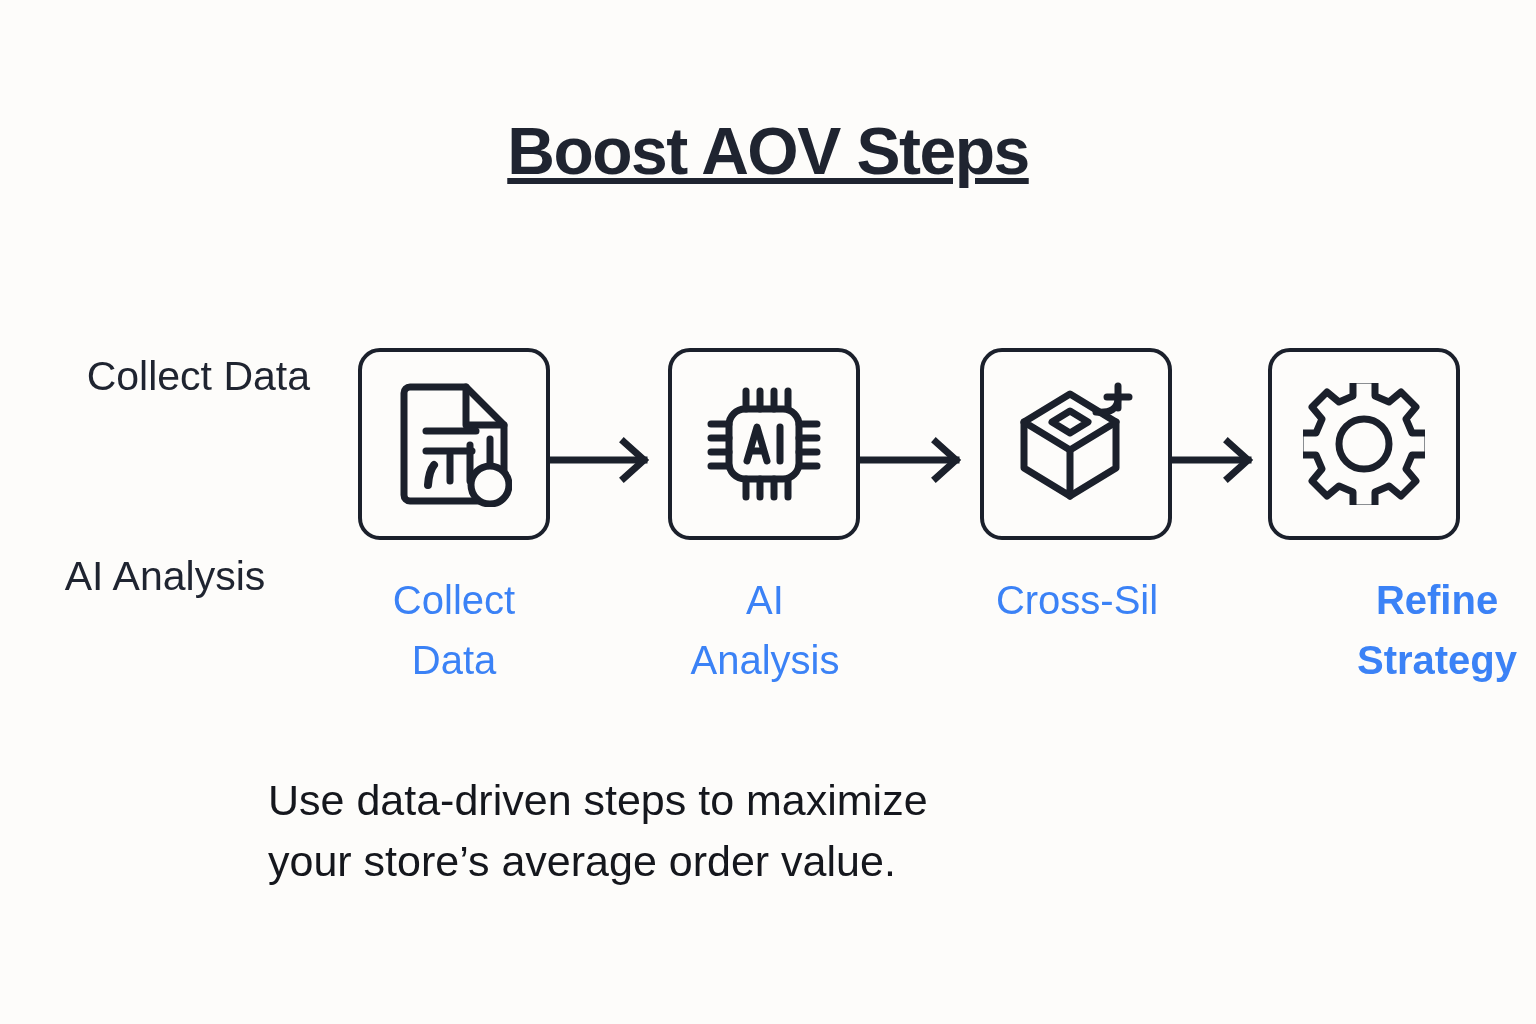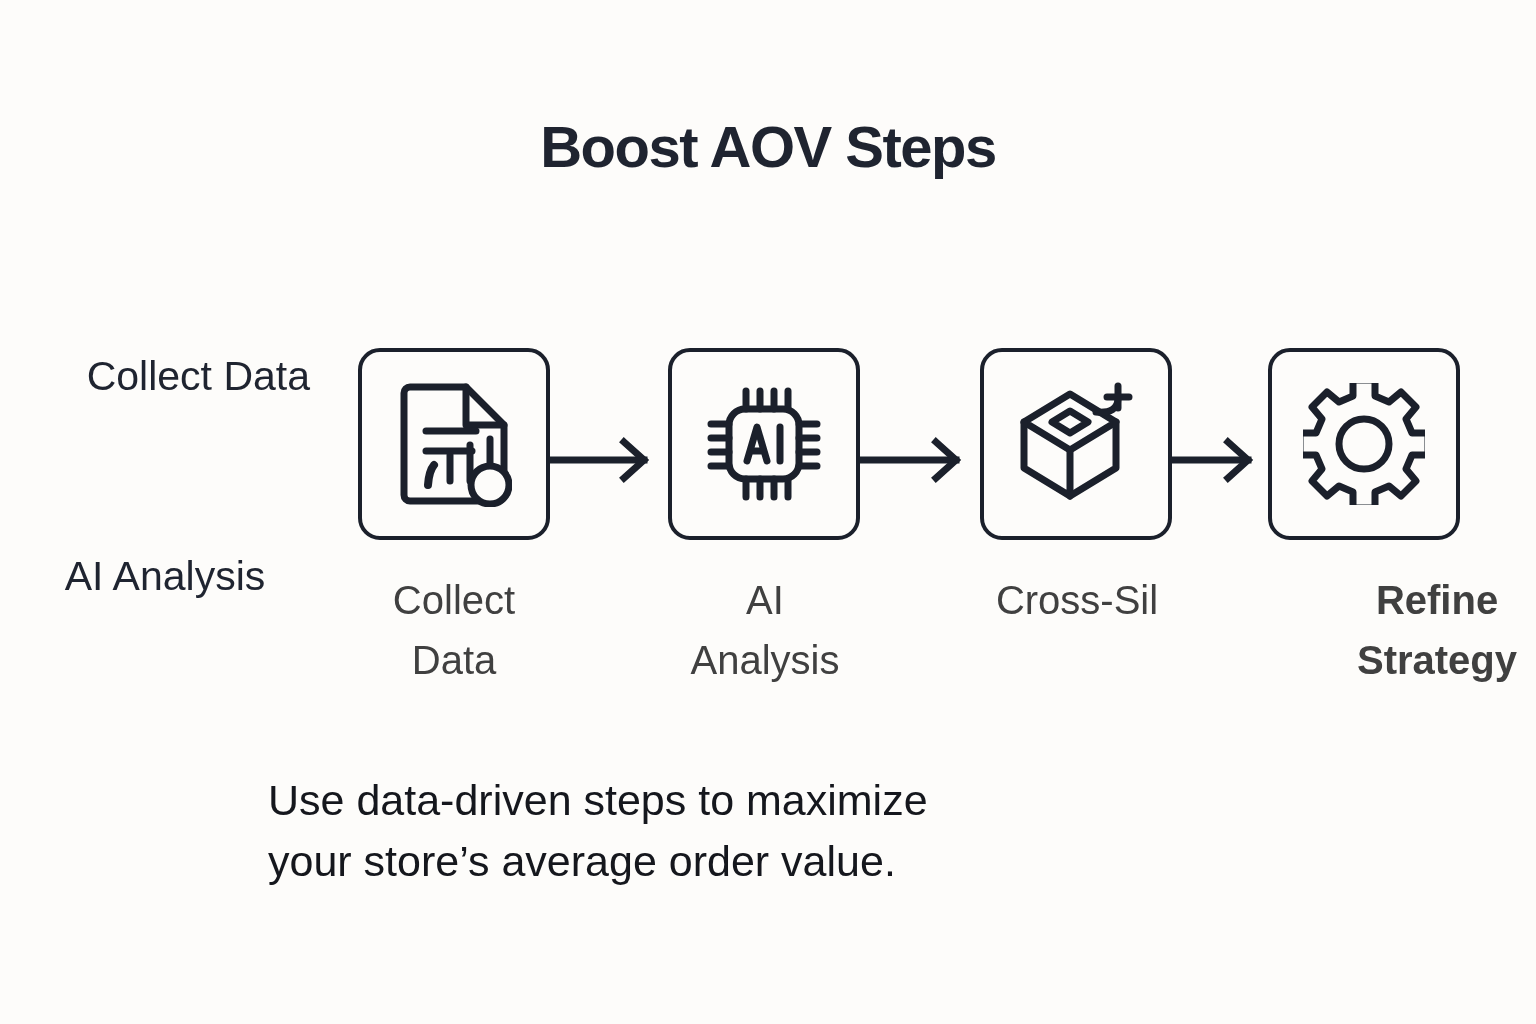--- a/index.html
+++ b/index.html
@@ -21,26 +21,27 @@
     inset: 0;
   }
 
   
   .title {
     position: absolute;
     top: 118px;
     left: 0;
     width: 1536px;
     text-align: center;
-    font-size: 58px;
+    font-size: 66px;
     font-weight: 700;
     letter-spacing: -1.5px;
     color: #1f2430;
     line-height: 1.0;
     white-space: nowrap;
+    text-decoration: underline;
   }
 
   
   .side-label {
     position: absolute;
     color: #1f2430;
     font-size: 41px;
     font-weight: 400;
     line-height: 1.18;
   }
@@ -105,21 +106,21 @@
   .arrow-2 { left: 1174px; width: 94px; }
 
   
   .step-label {
     position: absolute;
     top: 570px;
     font-size: 40px;
     font-weight: 400;
     line-height: 1.5;
     text-align: center;
-    color: #404040;
+    color: #3b82f6;
     white-space: pre-line;
   }
   .step-label-0 { left: 318px; width: 272px; }
   .step-label-1 { left: 630px; width: 270px; }
   .step-label-2 { left: 944px; width: 266px; }
   .step-label-3 { left: 1302px; width: 270px; font-weight: bold; }
 
   
   .caption {
     position: absolute;

